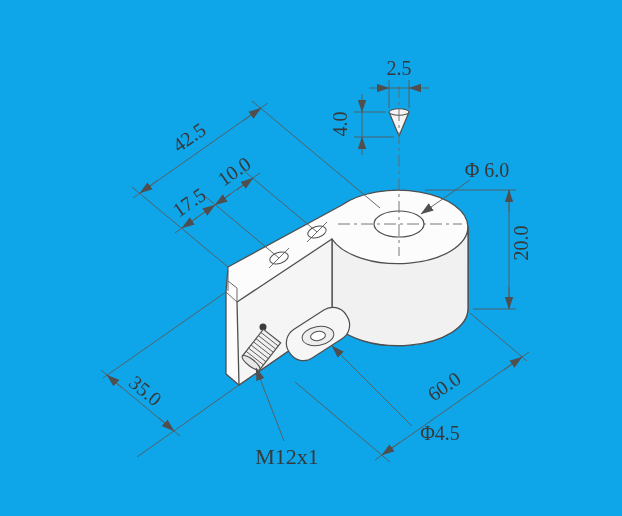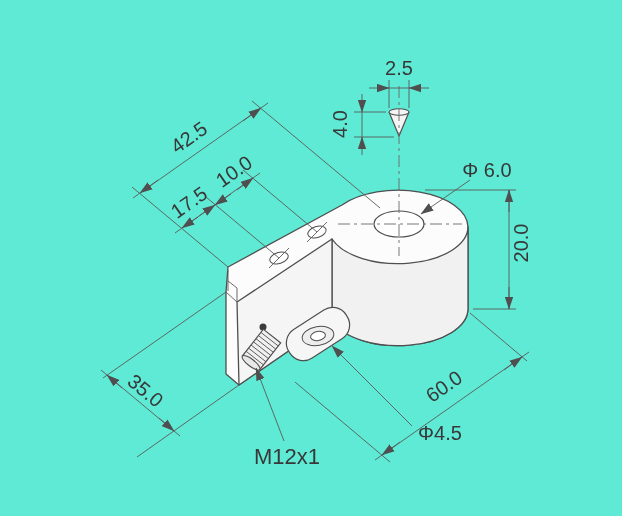--- a/index.html
+++ b/index.html
@@ -1,18 +1,18 @@
 <!DOCTYPE html>
 <html><head>
 <meta charset="utf-8">
 <style>
   html,body{margin:0;padding:0;background:#ffffff;}
   .canvas{
     width:622px;height:516px;position:relative;overflow:hidden;
-    font-family:Liberation Sans, sans-serif;background:#5eead4;
+    font-family:Liberation Serif, serif;background:#0ea5e9;
   }
   svg{display:block;}
   .face{stroke:#4f4f4f;stroke-width:1.3;stroke-linejoin:round;}
   .thin{stroke:#5a5a5a;stroke-width:0.9;fill:none;}
   .dimline{stroke:#5a5a5a;stroke-width:0.9;fill:none;}
   .center{stroke:#6a6a6a;stroke-width:0.9;fill:none;stroke-dasharray:12 4 3 4;}
   .dim-text{font-size:20px;fill:#383838;}
   .big-text{font-size:22px;fill:#383838;}
 </style>
 </head>

